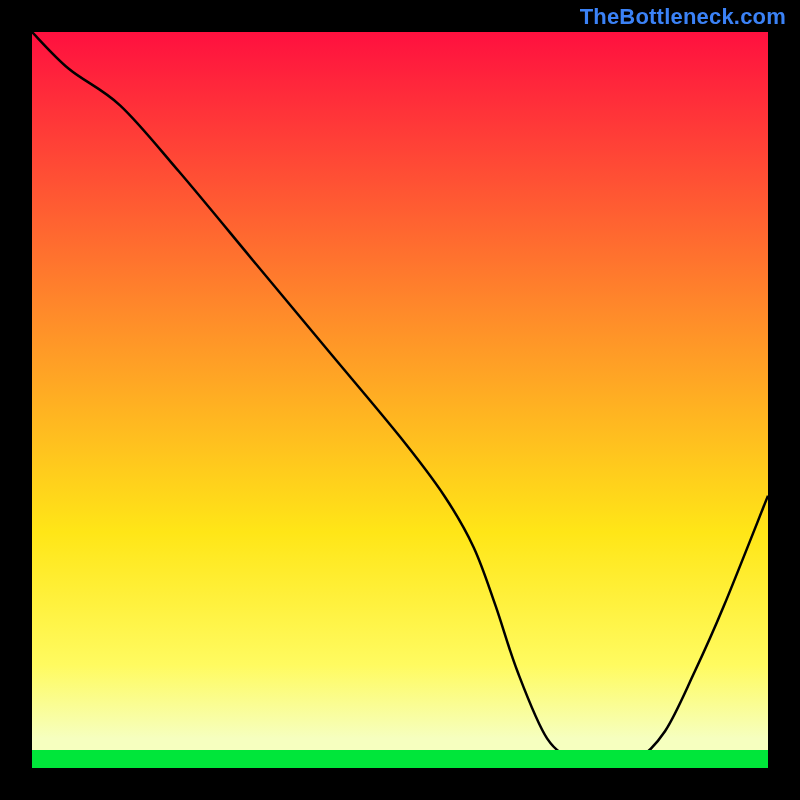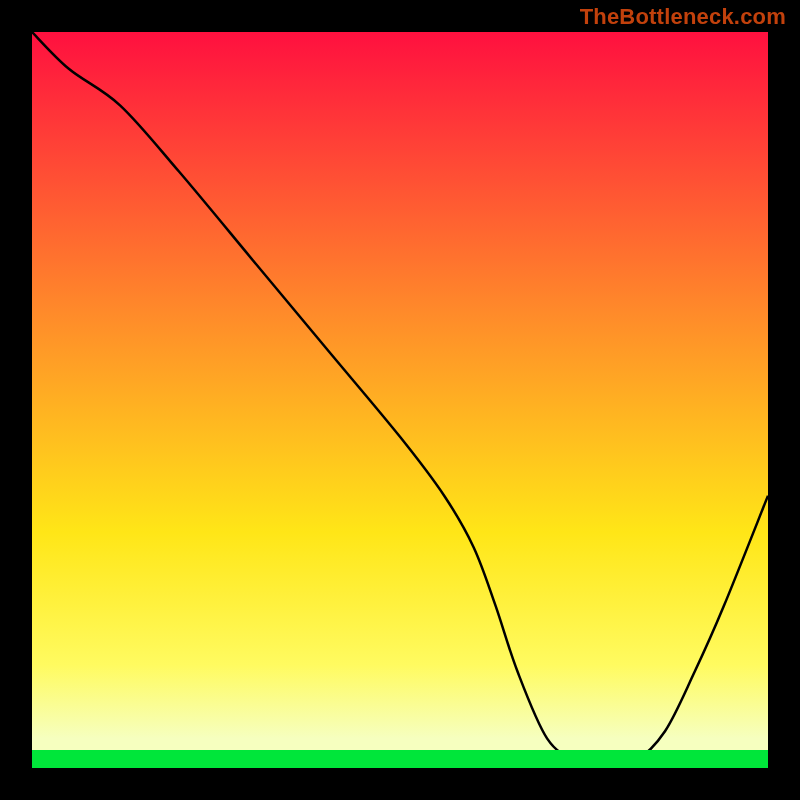--- a/index.html
+++ b/index.html
@@ -18,21 +18,21 @@
     width: 800px;
     height: 800px;
     background: #000;
   }
   .watermark {
     position: absolute;
     top: 4px;
     right: 14px;
     font-size: 22px;
     font-weight: 600;
-    color: #c2410c;
+    color: #3b82f6;
     letter-spacing: 0.2px;
     z-index: 10;
   }
   .plot {
     position: absolute;
     left: 32px;
     top: 32px;
     width: 736px;
     height: 736px;
   }

